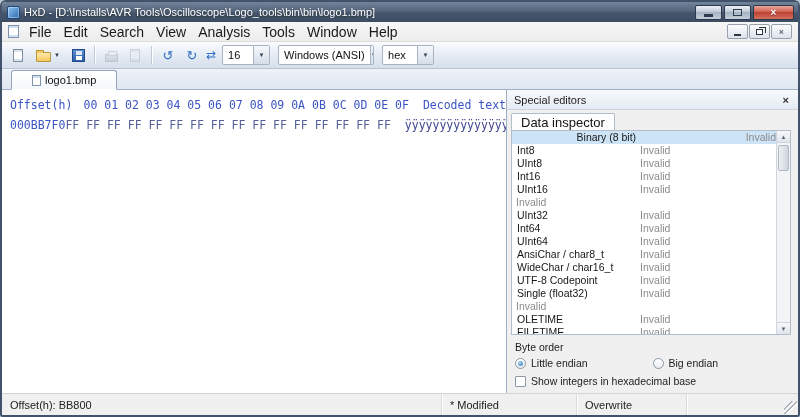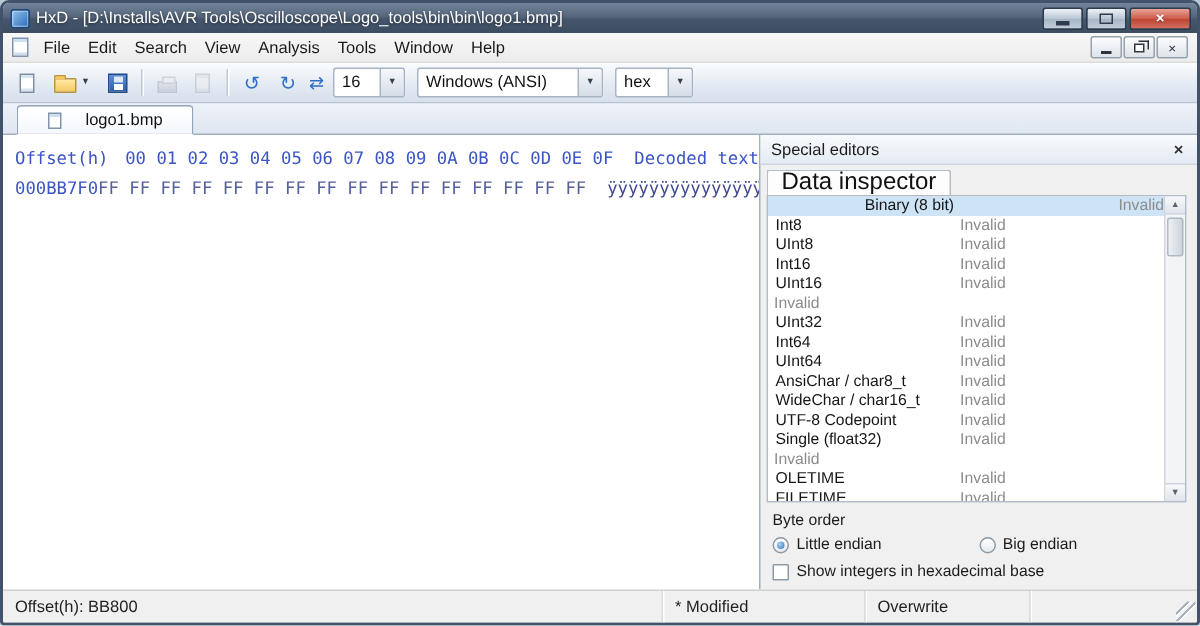--- a/index.html
+++ b/index.html
@@ -25,21 +25,21 @@
     display: flex; align-items: center; justify-content: center; }
   .win-btn.close { width: 41px; background: linear-gradient(#e9a49a, #ce5a4a 50%, #bc4232 50%, #d3705f);
     color: #fff; font-size: 10px; font-weight: bold; text-shadow: 0 1px 1px rgba(0,0,0,.4); }
   .glyph-min { width: 9px; height: 3px; background: #2e3c4e; margin-top: 6px; }
   .glyph-max { width: 9px; height: 7px; border: 1px solid #2e3c4e; background: transparent; }
   
   .menubar { height: 20px; flex: 0 0 20px; background: linear-gradient(#f7f7f7, #ececec);
     border-bottom: 1px solid #dcdcdc; display: flex; align-items: center; padding: 0 2px; }
   .mdi-doc-icon { width: 11px; height: 13px; background: #fff; border: 1px solid #7f93ab; margin: 0 4px;
     box-shadow: inset 0 2px 0 #cfe0f2, inset 0 -2px 0 #cfe0f2; }
-  .menu-item { font-size: 11px; color: #1a1a1a; padding: 2px 6px; border-radius: 2px; }
+  .menu-item { font-size: 14px; color: #1a1a1a; padding: 2px 6px; border-radius: 2px; }
   .mdi-ctrls { margin-left: auto; display: flex; margin-right: 4px; }
   .mdi-btn { width: 21px; height: 15px; border: 1px solid #97a1ad; margin-left: 1px; border-radius: 2px;
     background: linear-gradient(#fcfdfe, #dde3ea); display: flex; align-items: center; justify-content: center;
     font-size: 9px; color: #2c3540; }
   .glyph-min-s { width: 7px; height: 2px; background: #2c3540; margin-top: 6px; }
   .glyph-restore { width: 7px; height: 6px; border: 1px solid #2c3540; position: relative; background: #fff; }
   .glyph-restore::before { content: ""; position: absolute; left: 2px; top: -3px; width: 6px; height: 5px;
     border: 1px solid #2c3540; border-left: none; border-bottom: none; }
   
   .toolbar { height: 27px; flex: 0 0 27px; display: flex; align-items: center; padding: 0 5px; gap: 2px;
@@ -66,26 +66,26 @@
   .i-print::before { content: ""; position: absolute; top: -4px; left: 2px; width: 7px; height: 3px;
     background: #eceef1; border: 1px solid #aab1ba; }
   .arrow-ic { font-size: 13px; color: #2f6fc4; line-height: 1; }
   .bpr-ic { font-size: 12px; color: #2f6fc4; line-height: 1; margin: 0 1px; }
   .combo { display: flex; align-items: stretch; height: 20px; background: #fff; border: 1px solid #a8b4c4;
     border-radius: 2px; overflow: hidden; margin: 10px 3px; }
   .combo .val { font-size: 11px; color: #111; padding: 3px 5px 0; white-space: nowrap; flex: 1; }
   .combo .dd { width: 16px; border-left: 1px solid #a8b4c4; background: linear-gradient(#f5f8fb, #d5dde7);
     display: flex; align-items: center; justify-content: center; font-size: 6px; color: #33404e; }
   .combo.w-bpr { width: 48px; }
-  .combo.w-enc { width: 124px; }
+  .combo.w-enc { width: 96px; }
   .combo.w-base { width: 52px; }
   
   .tabstrip { height: 21px; flex: 0 0 21px; background: linear-gradient(#eef2f8, #dfe7f1);
     border-bottom: 1px solid #9fb0c4; display: flex; align-items: flex-end; padding-left: 9px; }
-  .tab { height: 20px; margin-bottom: -1px; display: flex; align-items: center; gap: 16px; padding: 0 20px;
+  .tab { height: 20px; margin-bottom: -1px; display: flex; align-items: center; gap: 4px; padding: 0 20px;
     background: linear-gradient(#ffffff, #f4f8fc); border: 1px solid #94a5bb; border-bottom: 1px solid #fff;
     border-radius: 3px 3px 0 0; font-size: 11px; color: #111; }
   .tab-doc { width: 9px; height: 11px; background: #fff; border: 1px solid #7f93ab;
     box-shadow: inset 0 2px 0 #cfe0f2; }
   
   .content { flex: 1; display: flex; min-height: 0; }
   .hexpane { flex: 1; background: #fff; padding: 5px 0 0 8px; overflow: hidden; }
   .hexline { display: flex; height: 20px; line-height: 20px; font-family: "DejaVu Sans Mono", monospace;
     font-size: 11.5px; white-space: pre; }
   .hexline .off { width: 82px; }
@@ -95,21 +95,21 @@
   .hexline.data .bytes { color: #56619b; }
   .hexline.data .dec { color: #3f478e; }
   
   .sidepanel { width: 292px; flex: 0 0 292px; border-left: 1px solid #9fb0c4; background: #f0f0f0;
     display: flex; flex-direction: column; min-height: 0; }
   .panel-hd { height: 20px; flex: 0 0 20px; display: flex; align-items: center; padding: 0 7px;
     font-size: 11px; color: #1c1c1c; background: linear-gradient(#f8fafc, #e4ebf3);
     border-bottom: 1px solid #cdd6e0; justify-content: center; }
   .panel-close { margin-left: auto; font-size: 11px; font-weight: bold; color: #333; padding: 0 2px; }
   .panel-tabs { height: 20px; flex: 0 0 20px; display: flex; align-items: flex-end; padding-left: 4px; }
-  .ptab { height: 17px; display: flex; align-items: center; padding: 0 9px; font-size: 16px; color: #111;
+  .ptab { height: 17px; display: flex; align-items: center; padding: 0 9px; font-size: 13px; color: #111;
     background: #fdfdfd; border: 1px solid #b3bdc9; border-bottom: none; border-radius: 2px 2px 0 0; }
   .grid { flex: 1; min-height: 0; margin: 0 7px 3px 4px; background: #fff; border: 1px solid #b3bdc9;
     display: flex; overflow: hidden; }
   .rows { flex: 1; overflow: hidden; }
   .insp-row { display: flex; height: 13px; line-height: 13px; font-size: 10.5px; }
   .insp-row:first-child { background: #cde4f7; text-align: right; }
   .insp-row .lbl { width: 47%; padding-left: 5px; color: #161616; white-space: nowrap; overflow: hidden; }
   .insp-row .val { flex: 1; color: #8c8c8c; padding-left: 4px; white-space: nowrap; overflow: hidden; }
   .vscroll { width: 14px; flex: 0 0 14px; border-left: 1px solid #d0d6dd; background: #f3f4f6;
     display: flex; flex-direction: column; align-items: center; }

